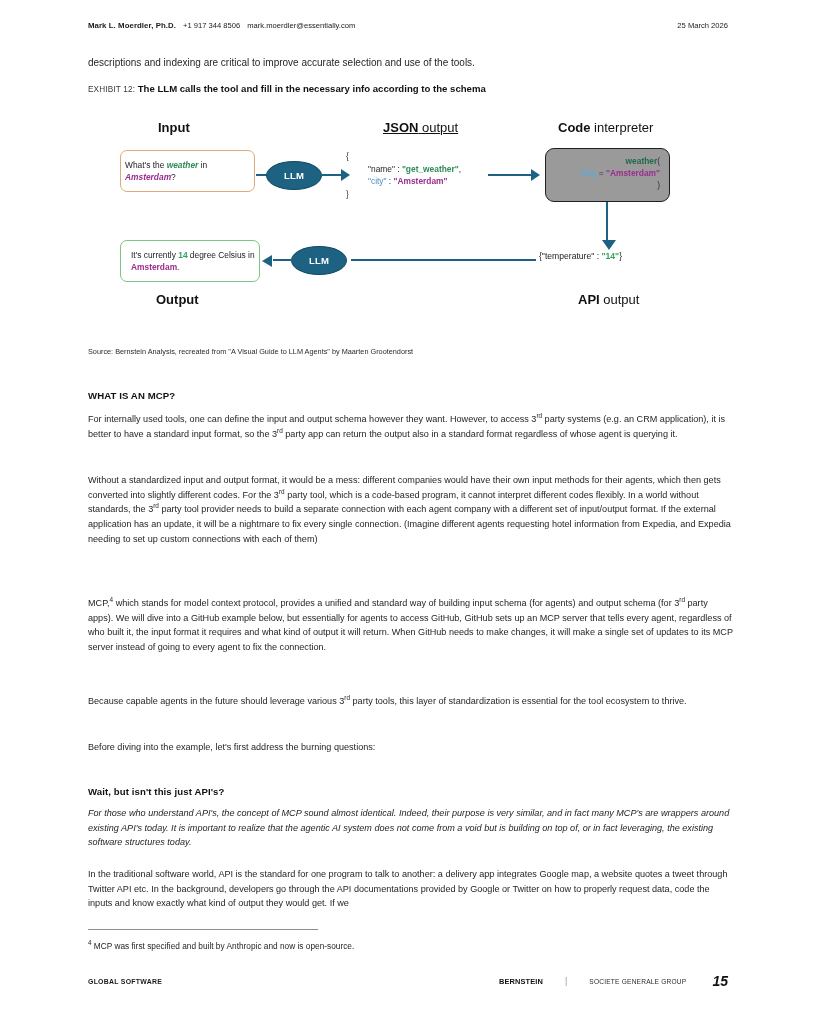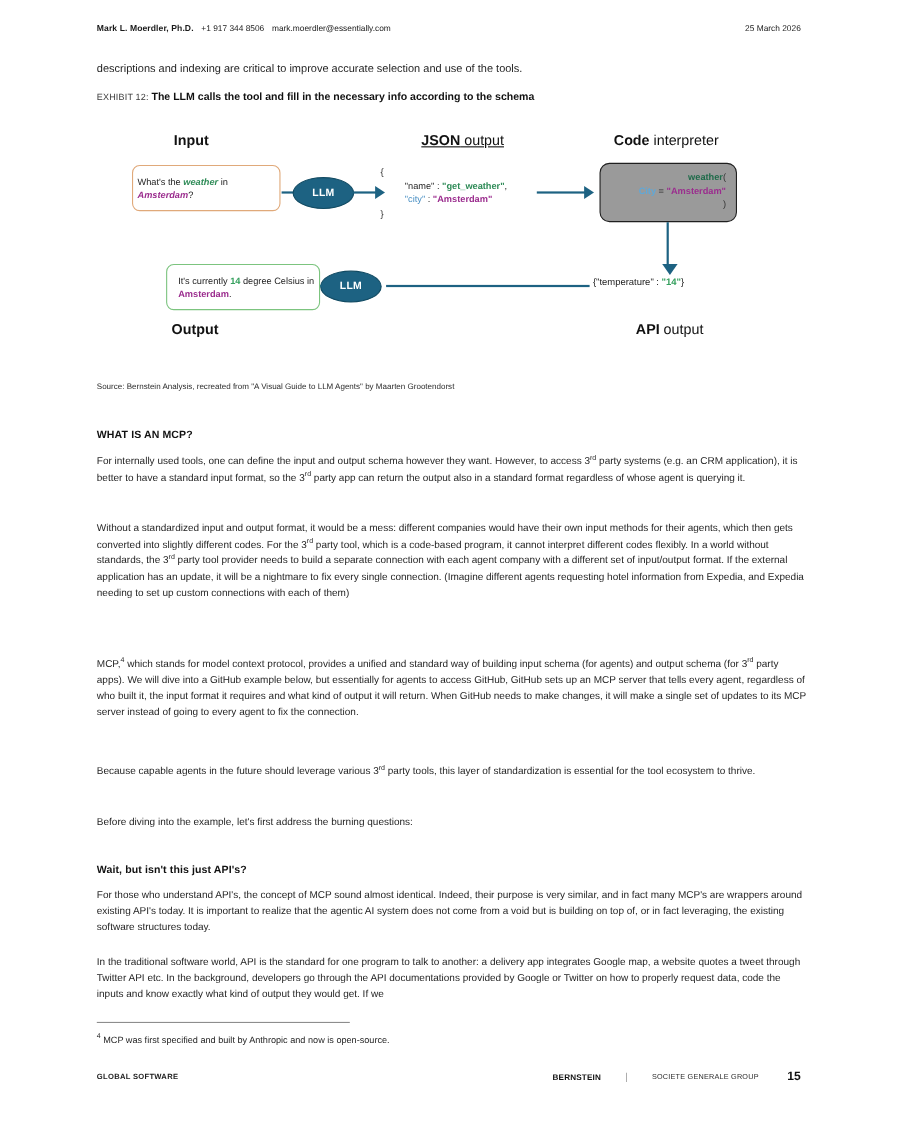--- a/index.html
+++ b/index.html
@@ -89,21 +89,20 @@
     position: absolute;
     left: 32px; top: 128px;
     width: 140px;
     padding: 8px 2px 8px 10px;
     border: 1.3px solid #7cc47f;
     border-radius: 7px;
     background: #ffffff;
     font-size: 8.4px;
     line-height: 1.45;
     color: #222;
-    margin-left: 31px;
   }
   .kw-green { color: #2e8b57; font-weight: bold; font-style: italic; }
   .kw-purple { color: #9b2d8e; font-weight: bold; font-style: italic; }
   .kw-green-n { color: #35a05e; font-weight: bold; }
   .kw-purple-n { color: #9b2d8e; font-weight: bold; }
 
   .llm-ellipse {
     position: absolute;
     width: 56px; height: 29px;
     background: #1d6282;
@@ -237,24 +236,25 @@
     color: #9a9a9a;
     font-size: 9px;
     line-height: 1;
   }
   .foot-sgg {
     font-size: 6.6px;
     letter-spacing: .03em;
     color: #2b2b2b;
   }
   .foot-page {
-    font-size: 11px;
+    font-size: 14px;
     font-weight: bold;
     color: #111;
     margin-left: 4px;
+    font-style: italic;
   }
 </style>
 </head>
 <body>
 
 <div class="page">
 
   <div class="doc-header">
     <div class="hdr-left">
       <span class="hdr-name">Mark L. Moerdler, Ph.D.</span>
@@ -358,21 +358,21 @@
   </div>
 
   <div class="para" style="top:694px;">
     <span>Because capable agents in the future should leverage various 3</span><sup>rd</sup><span> party tools, this layer of standardization is essential for the tool ecosystem to thrive.</span>
   </div>
 
   <div class="para" style="top:740px;">Before diving into the example, let's first address the burning questions:</div>
 
   <div class="section-head" style="top:786px;">Wait, but isn't this just API's?</div>
 
-  <div class="para" style="top:806px;">For those who understand API's, the concept of MCP sound almost identical. Indeed, their purpose is very similar, and in fact many MCP's are wrappers around existing API's today. It is important to realize that the agentic AI system does not come from a void but is building on top of, or in fact leveraging, the existing software structures today.</div>
+  <div class="para" style="top:806px;font-style:italic;">For those who understand API's, the concept of MCP sound almost identical. Indeed, their purpose is very similar, and in fact many MCP's are wrappers around existing API's today. It is important to realize that the agentic AI system does not come from a void but is building on top of, or in fact leveraging, the existing software structures today.</div>
 
   <div class="para" style="top:867px;">In the traditional software world, API is the standard for one program to talk to another: a delivery app integrates Google map, a website quotes a tweet through Twitter API etc. In the background, developers go through the API documentations provided by Google or Twitter on how to properly request data, code the inputs and know exactly what kind of output they would get. If we</div>
 
   <div class="footnote-sep"></div>
   <div class="footnote">
     <sup>4</sup><span> MCP was first specified and built by Anthropic and now is open-source.</span>
   </div>
 
   <div class="doc-footer">
     <div class="foot-left">GLOBAL SOFTWARE</div>

